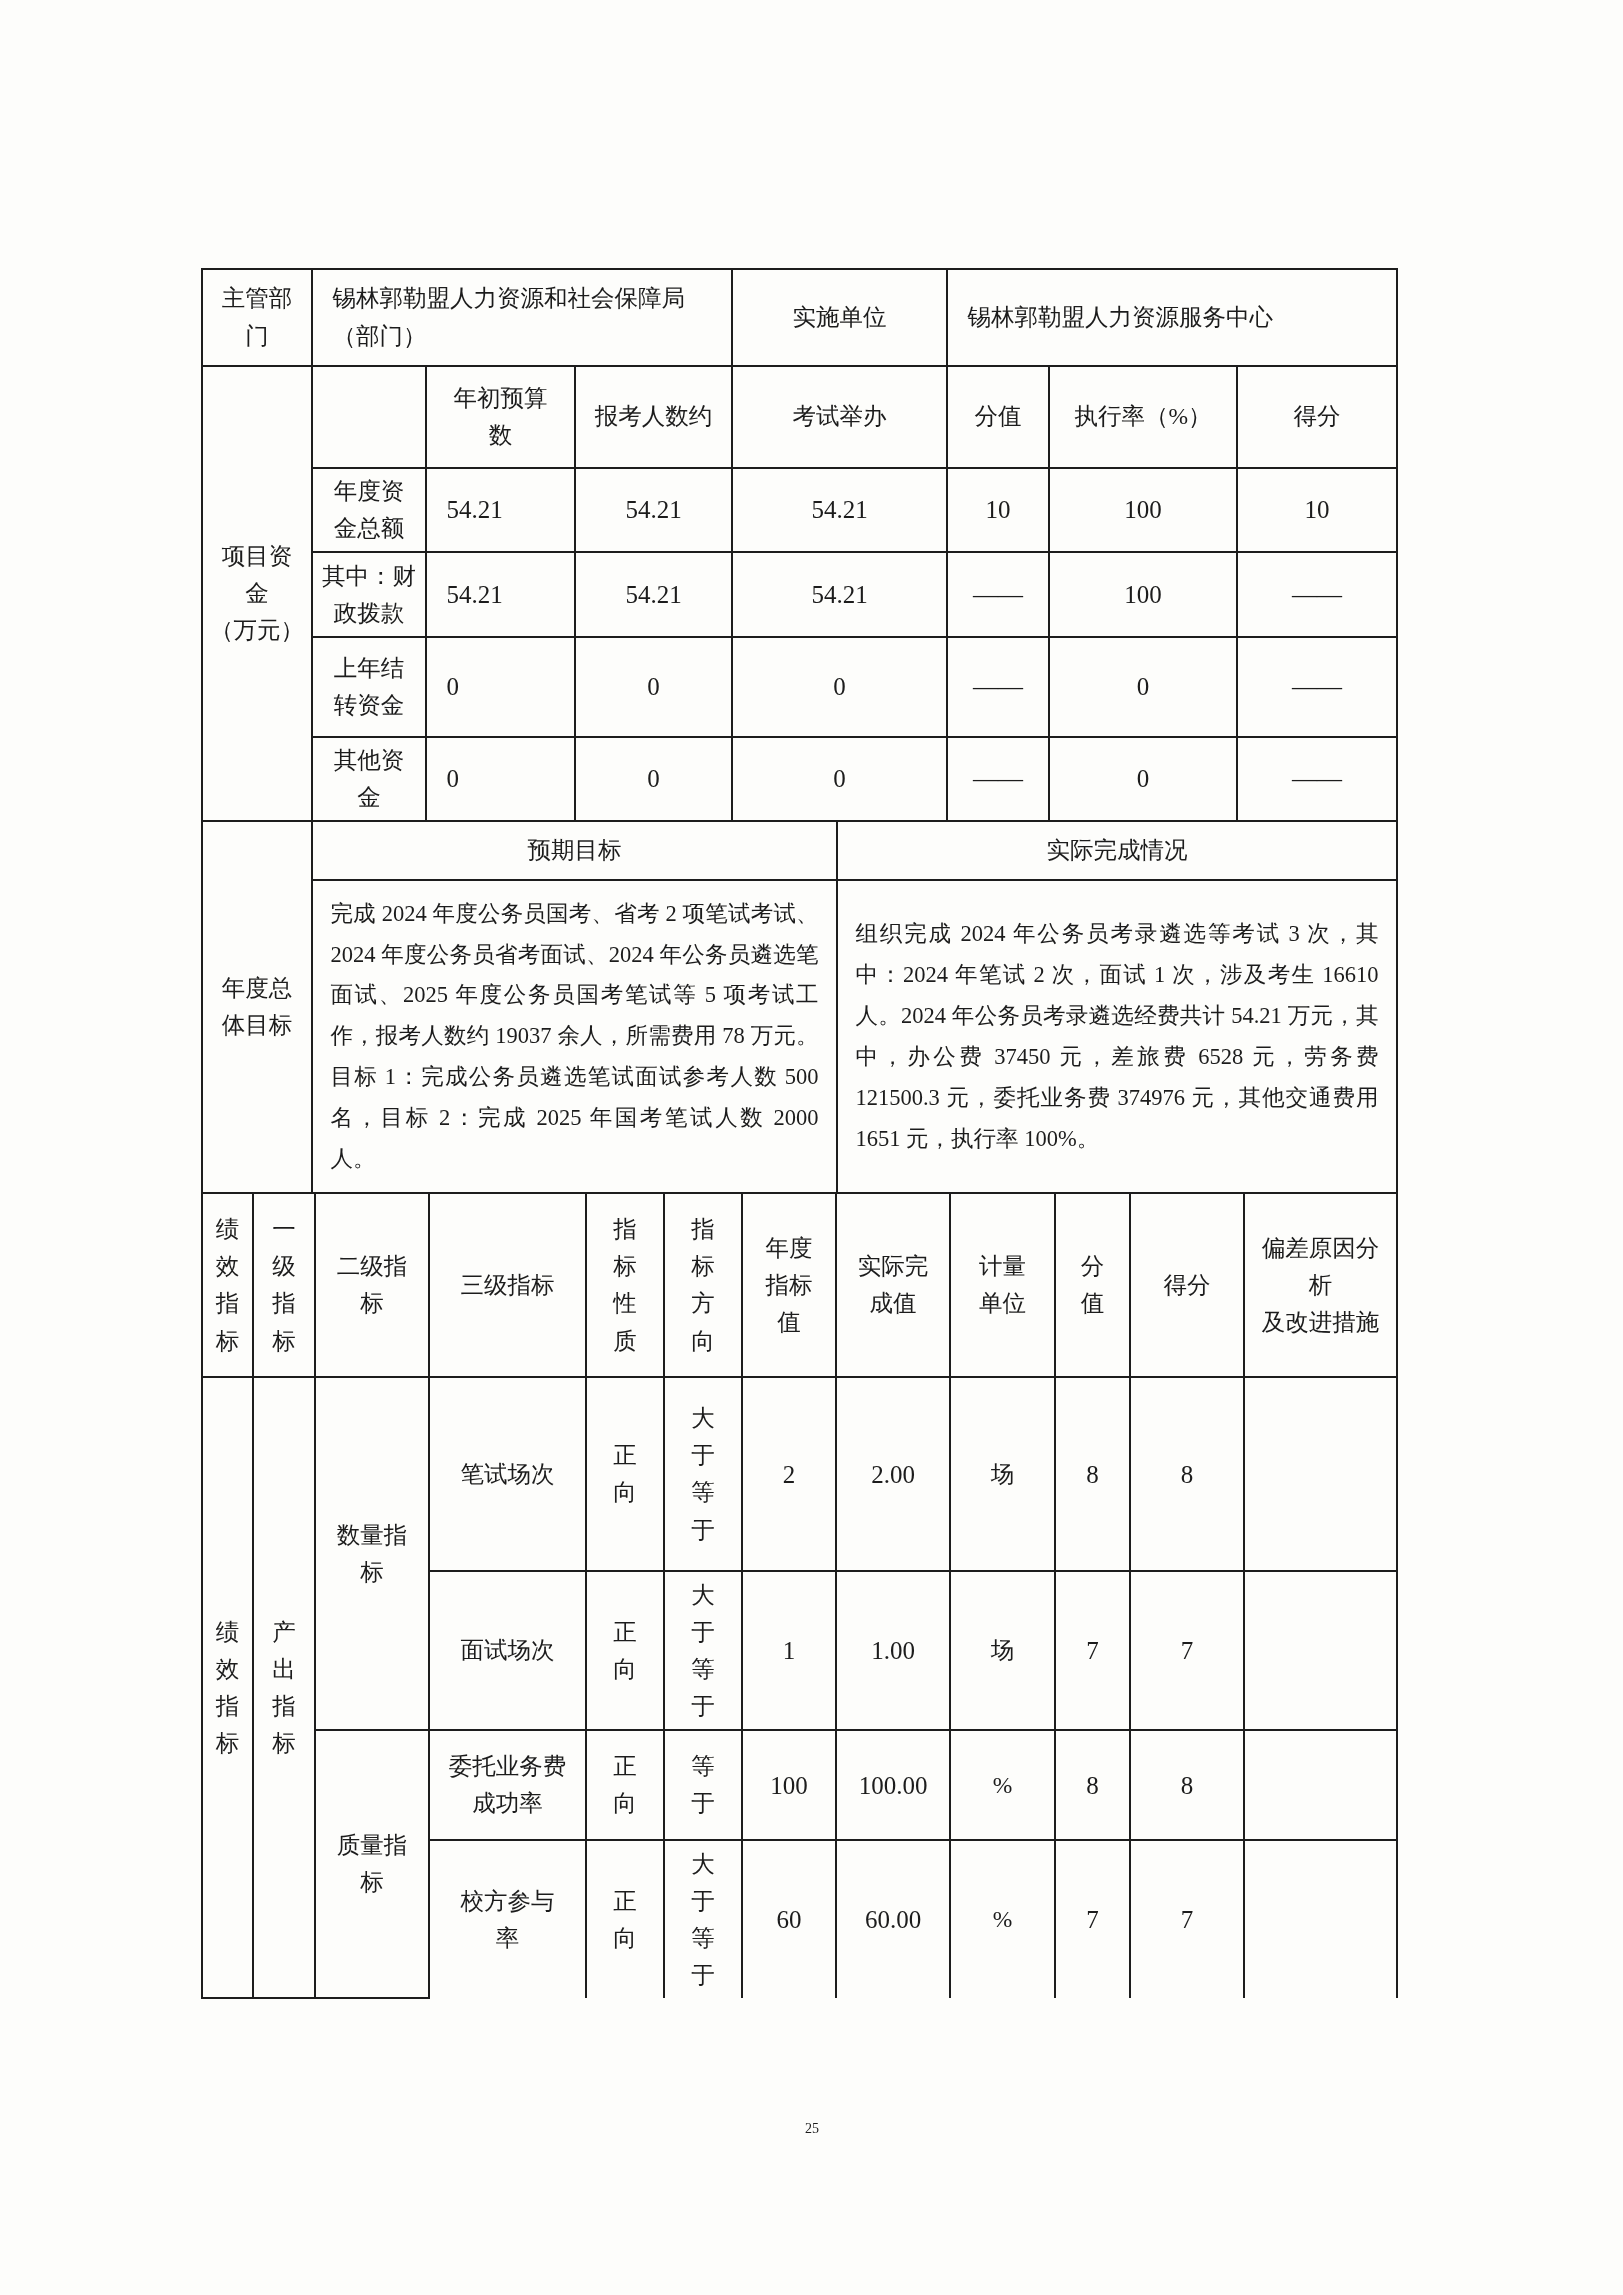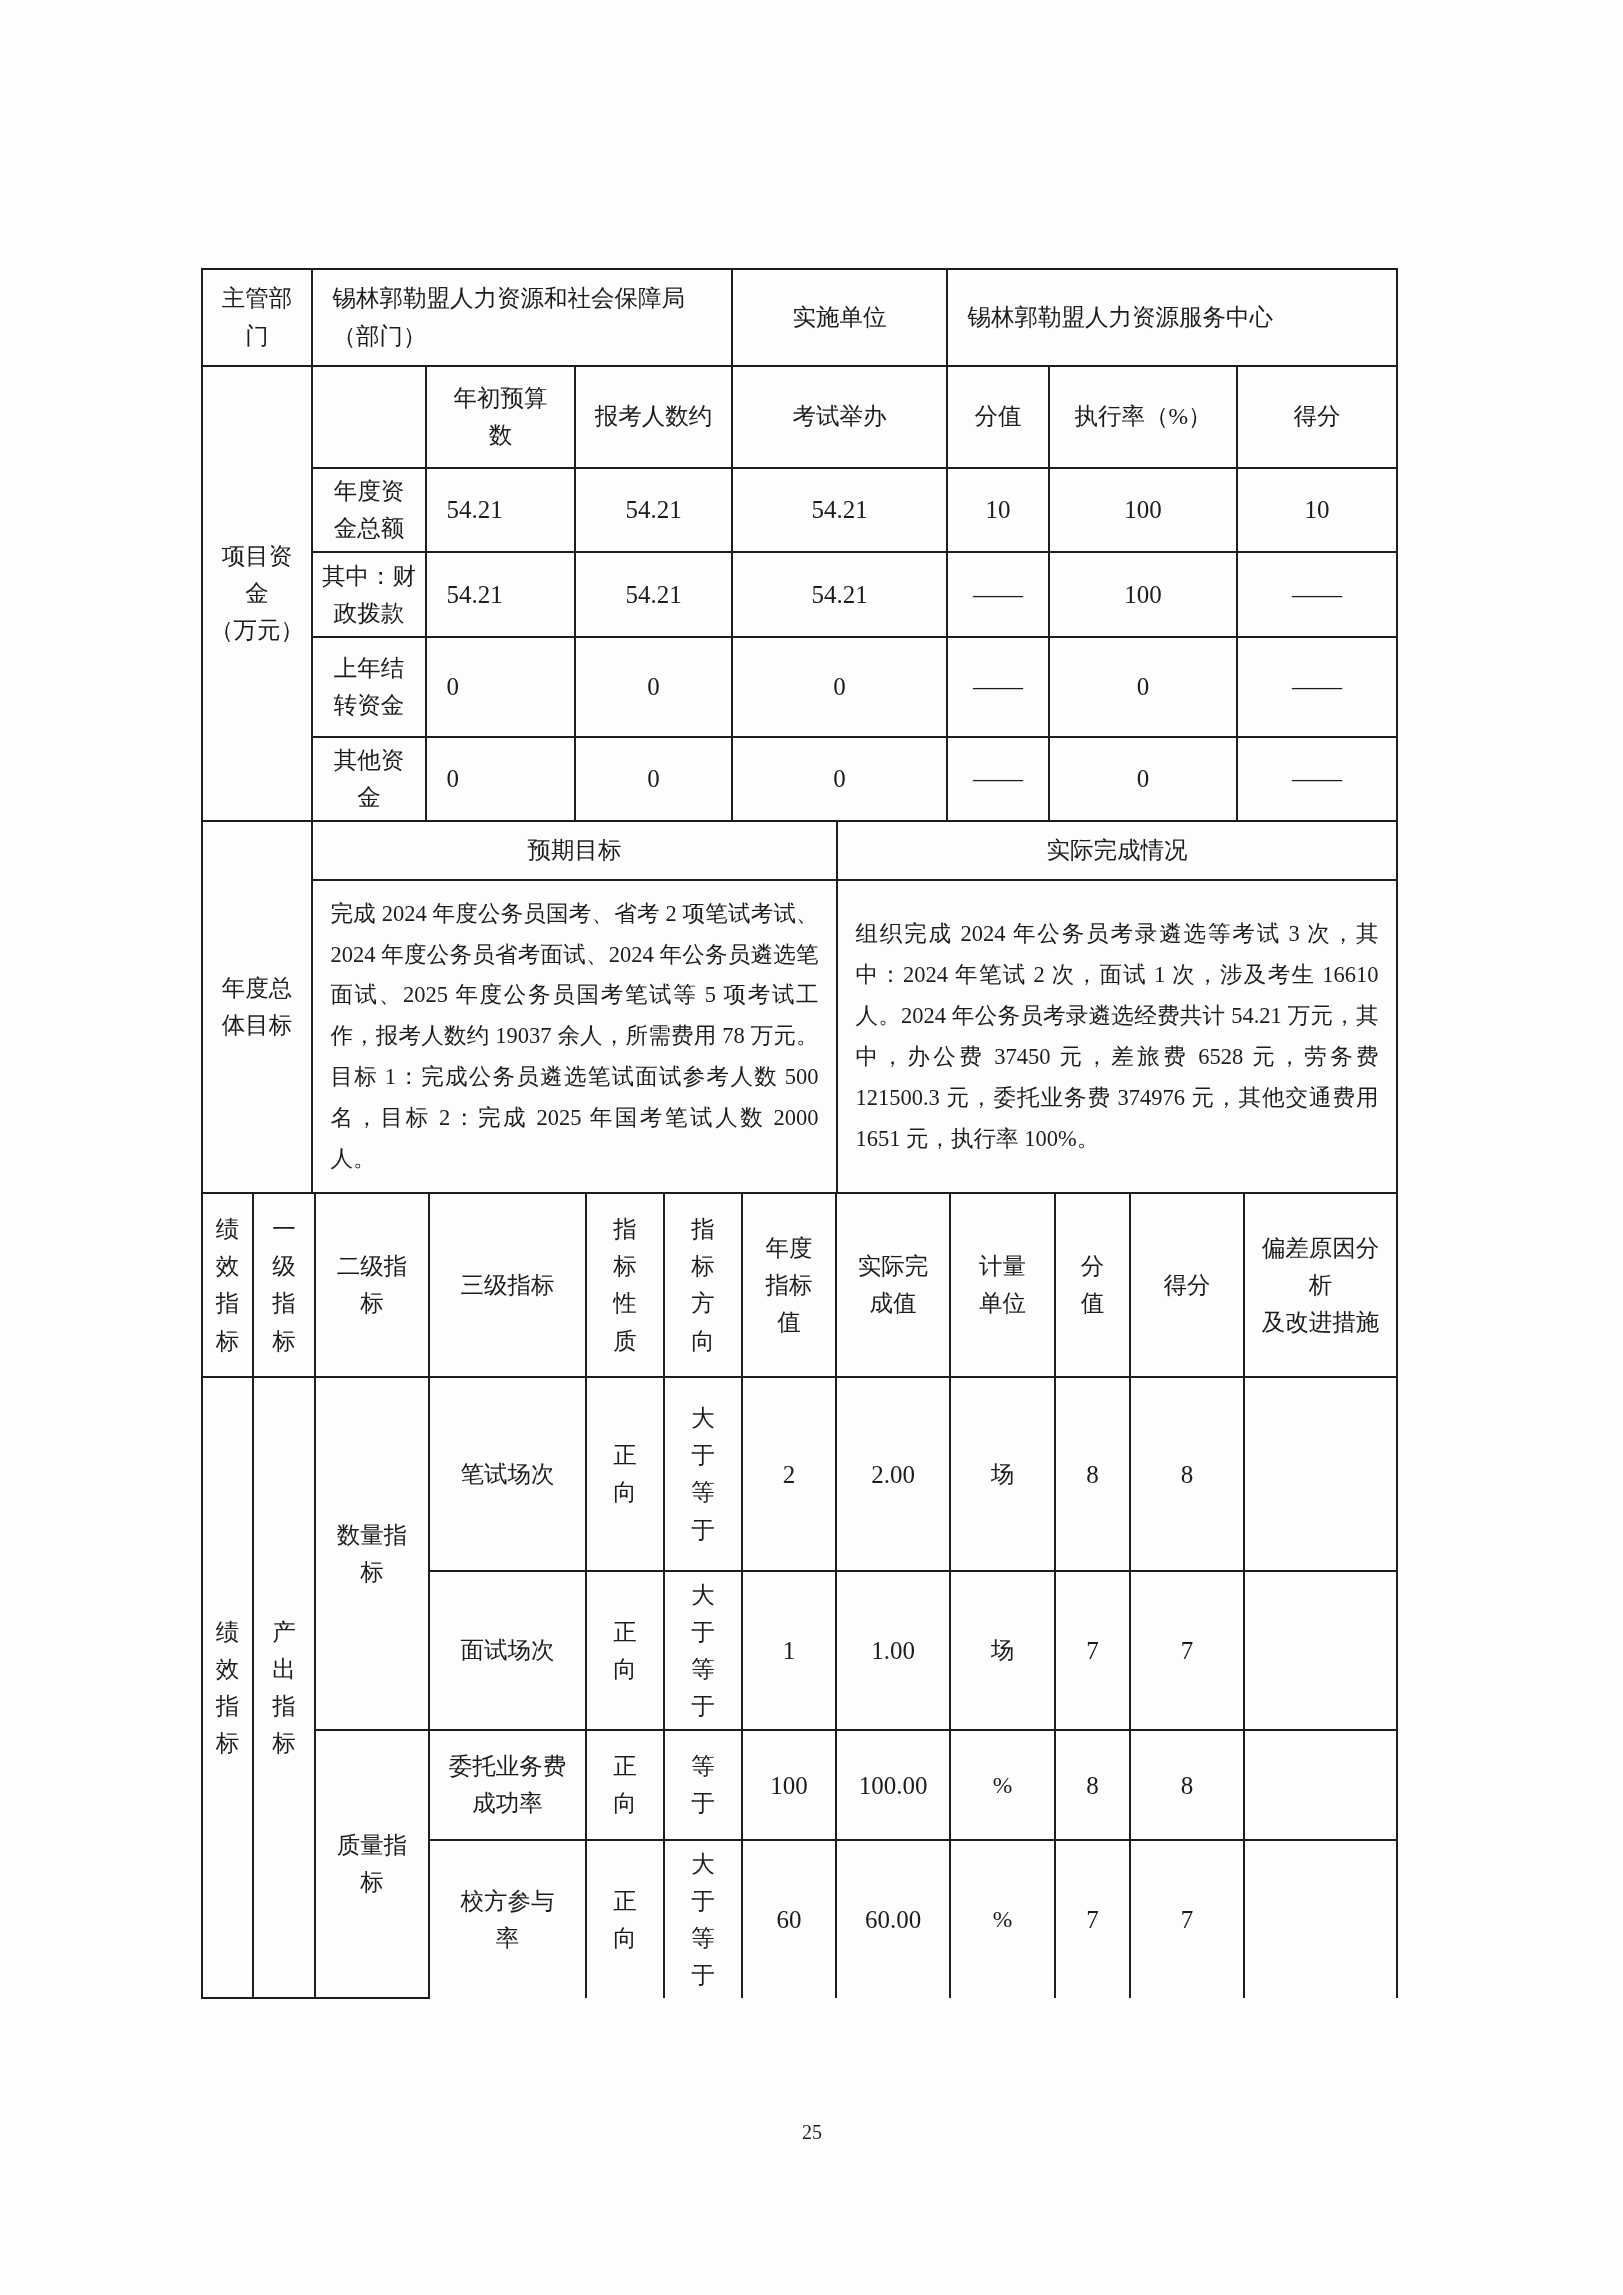--- a/index.html
+++ b/index.html
@@ -46,21 +46,21 @@
   
   .hA1{height:97px;} .hA2{height:102px;} .hA3{height:84px;margin-left:30px;}
   .hA4{height:70px;} .hA5{height:100px;} .hA6{height:84px;}
   .hB1{height:59px;} .hB2{height:307px;}
   .hC1{height:184px;} .hC2{height:194px;} .hC3{height:159px;}
   .hC4{height:110px;} .hC5{height:128px;}
   .pagenum{
     position:absolute;
     top:2121px;left:0;width:100%;
     text-align:center;
-    font-size:20px;
+    font-size:14px;
   }
 </style>
 </head>
 <body>
 
 <div class="sheet">
 
   <table>
     <colgroup>
       <col style="width:110px">

